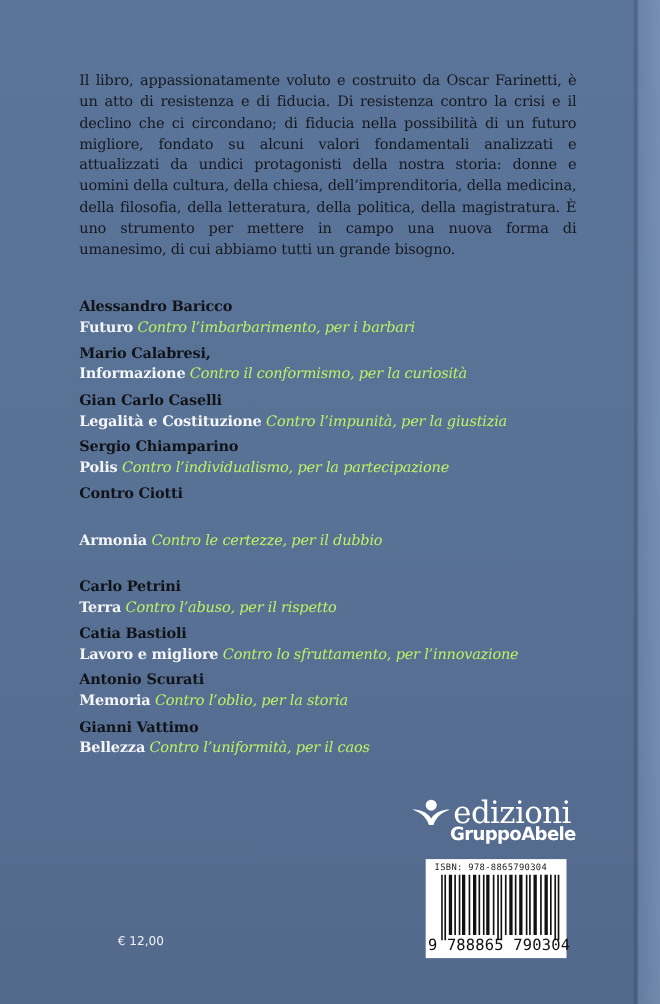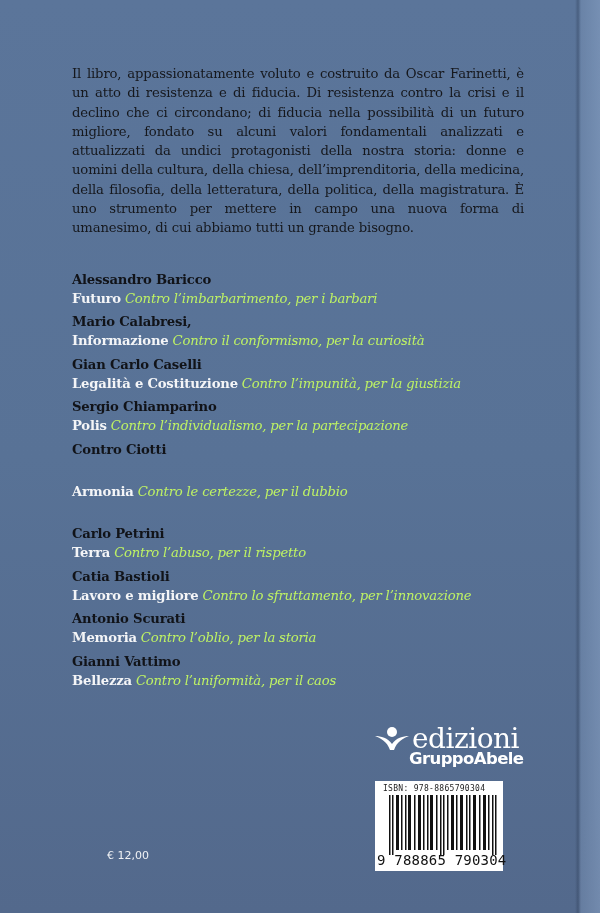--- a/index.html
+++ b/index.html
@@ -34,21 +34,21 @@
     .logo-icon { position: absolute; left: 0; top: 2px; width: 36px; height: 26px; }
     .logo-edizioni {
       position: absolute; left: 38px; top: -2px; font-family: "DejaVu Serif", serif;
       font-size: 28px; color: #ffffff; letter-spacing: -0.5px; white-space: nowrap;
     }
     .logo-gruppo {
       position: absolute; left: 19px; top: 25px; font-family: "DejaVu Sans", sans-serif;
       font-weight: bold; font-size: 16.5px; color: #ffffff; letter-spacing: -0.6px; white-space: nowrap; margin-left: 16px;
     }
     .barcode-box {
-      position: absolute; left: 375px; top: 781px; width: 128px; height: 90px;
+      position: absolute; left: 387px; top: 781px; width: 128px; height: 90px;
       background: #ffffff;
     }
     .isbn-text {
       position: absolute; left: 8px; top: 3px; font-family: "DejaVu Sans Mono", monospace;
       font-size: 8px; color: #222; letter-spacing: 0.3px; white-space: nowrap;
     }
     .bars { position: absolute; left: 14px; top: 14px; width: 110px; height: 60px; }
     .barcode-digits {
       position: absolute; left: 2px; top: 71px; font-family: "DejaVu Sans Mono", monospace;
       font-size: 14px; color: #111; white-space: nowrap; letter-spacing: 0.2px;

